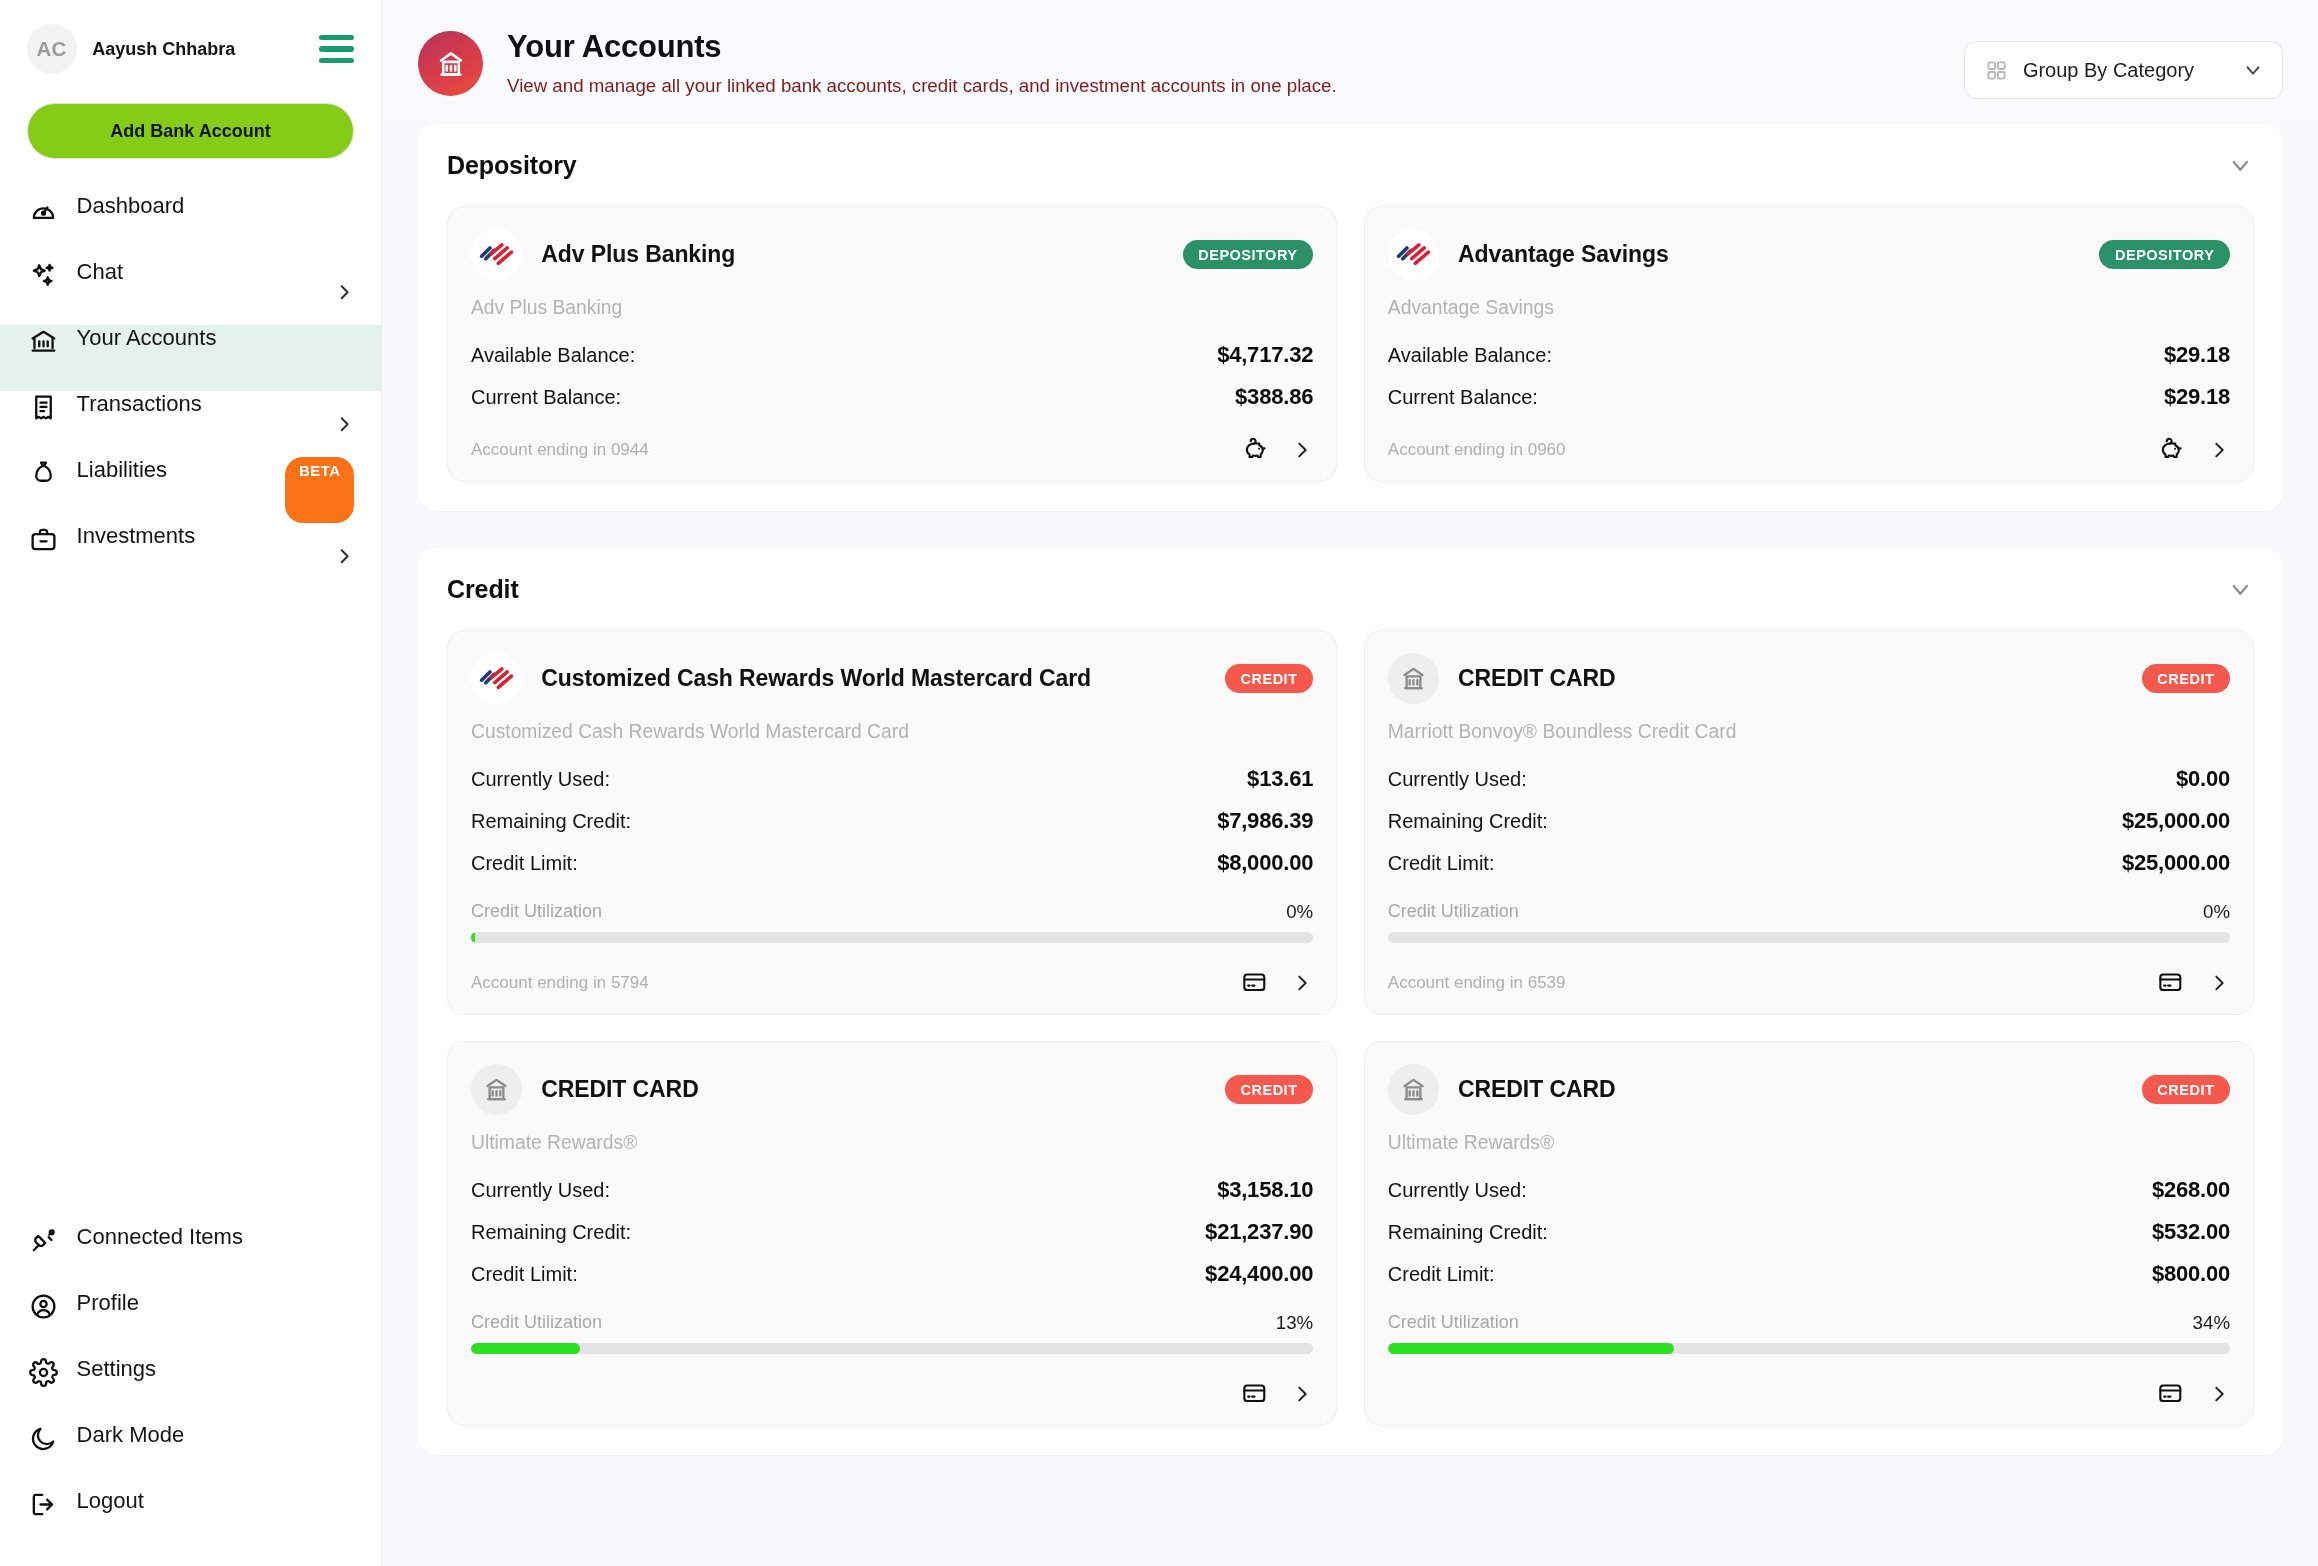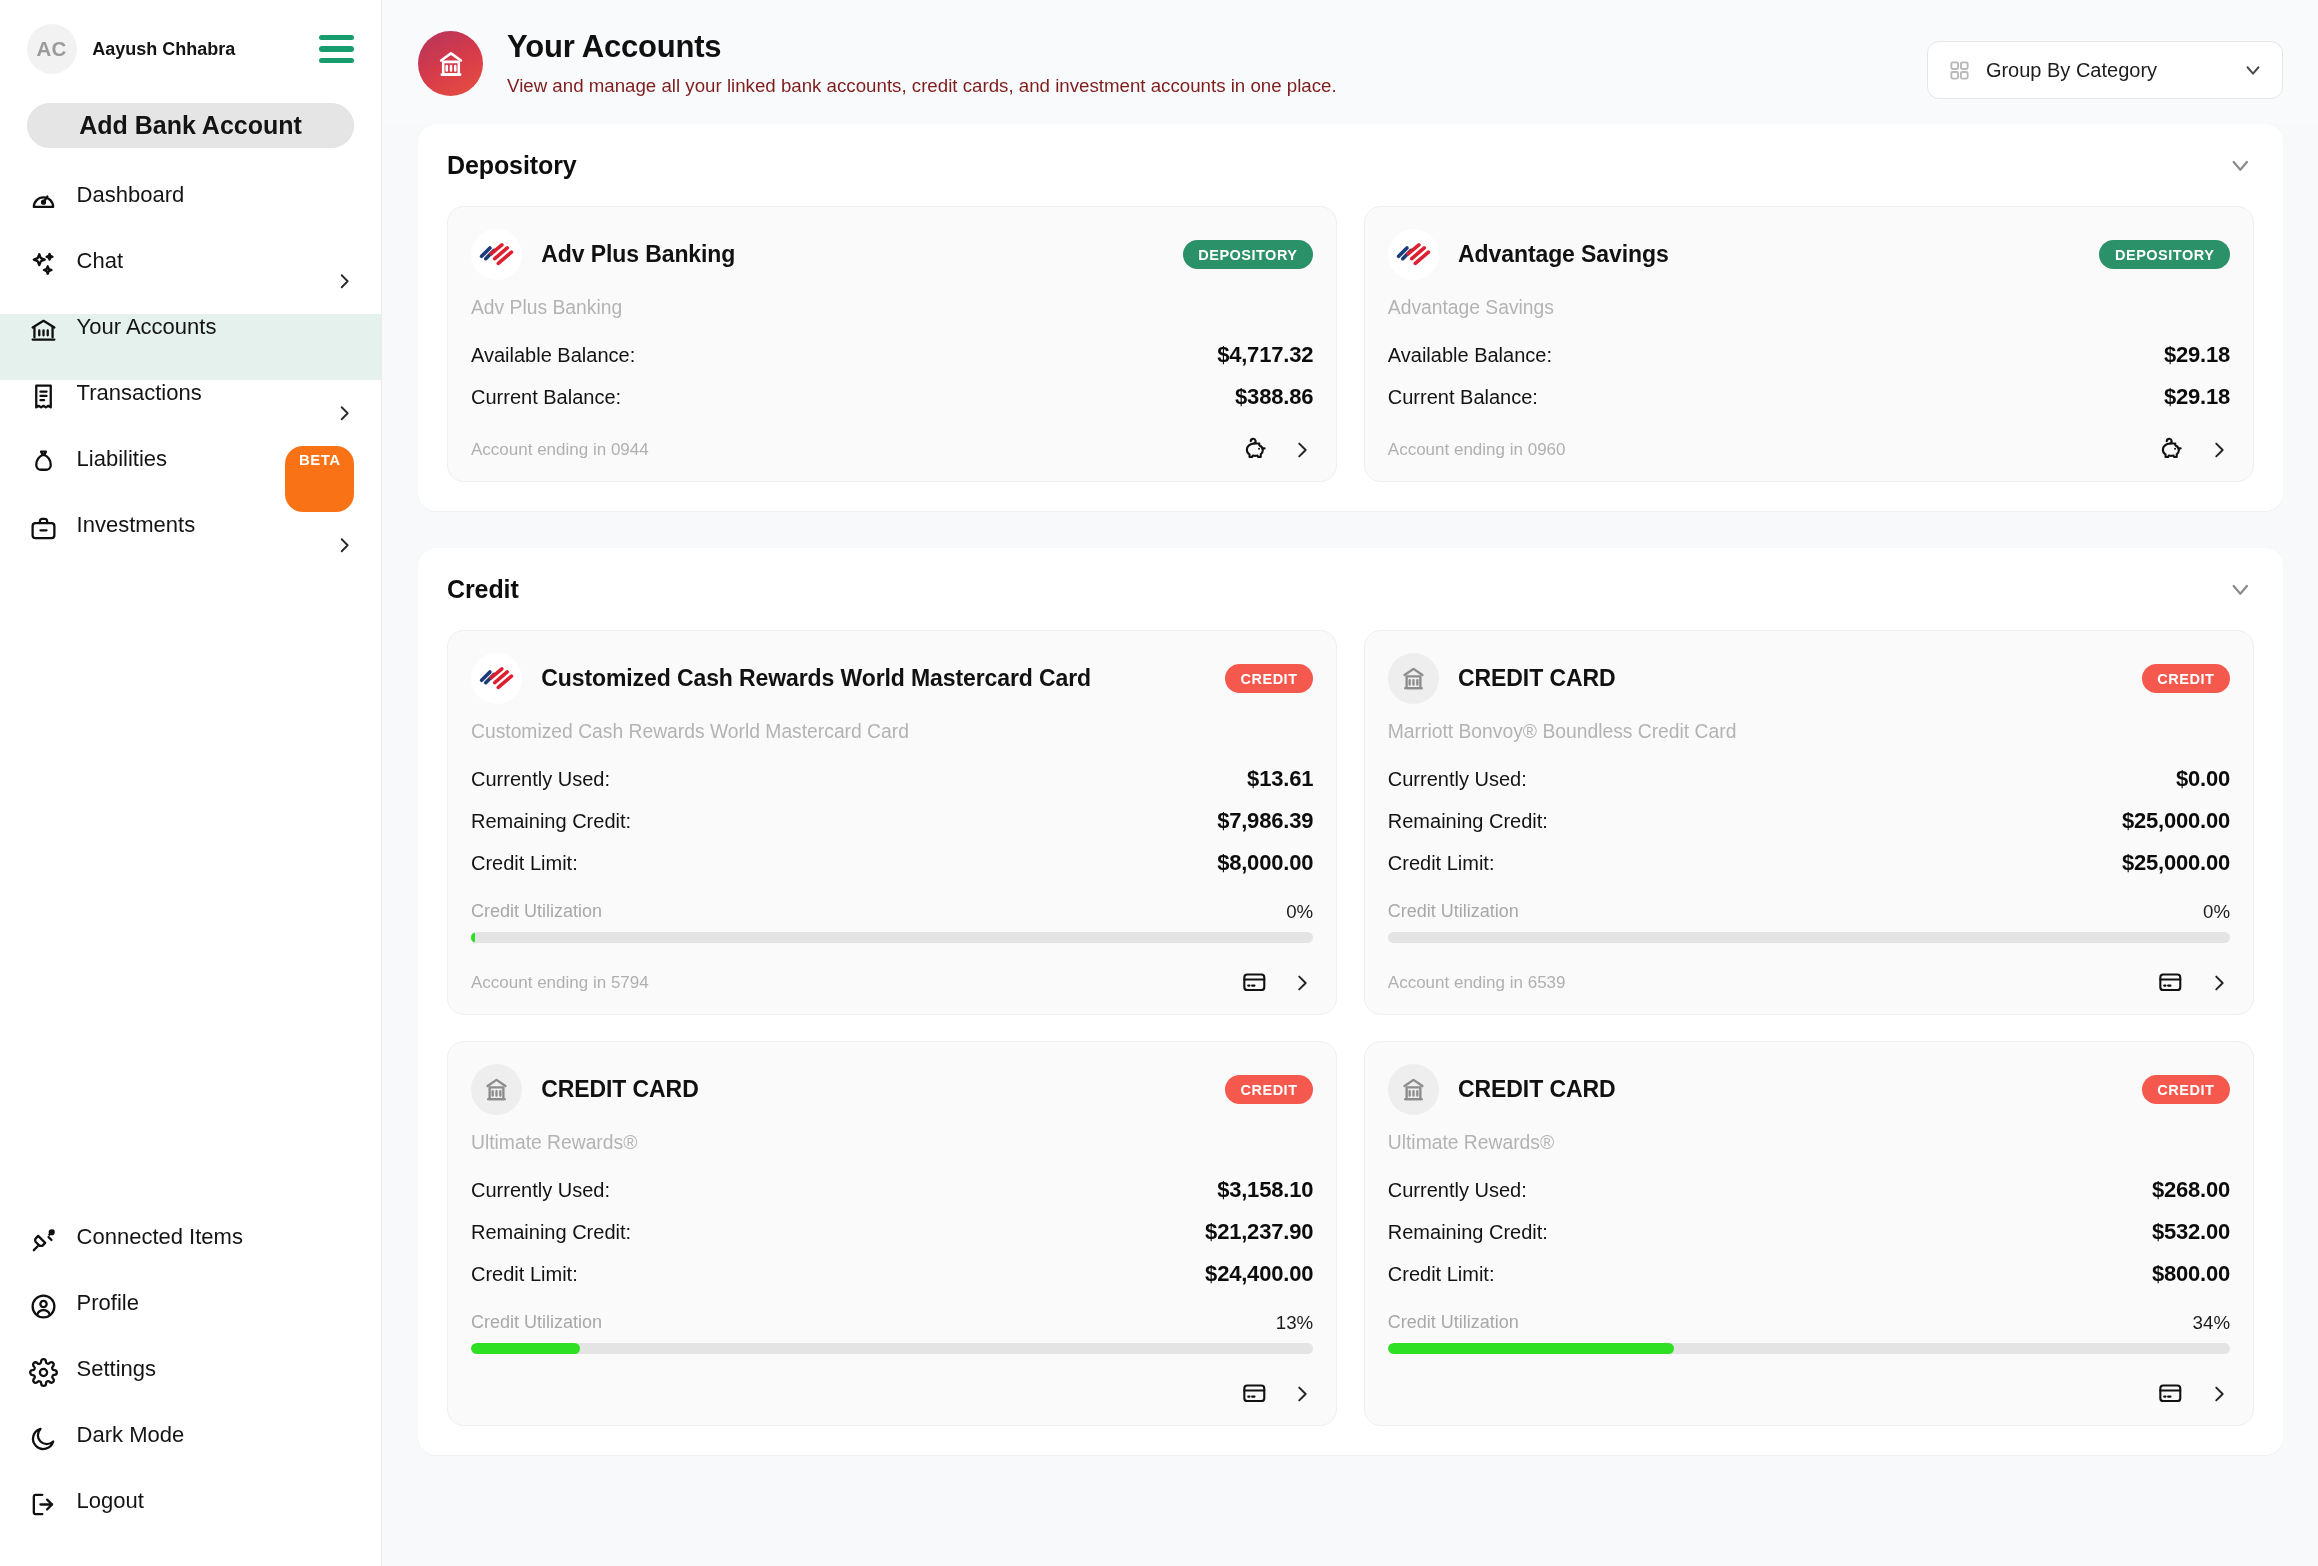--- a/index.html
+++ b/index.html
@@ -27,23 +27,23 @@
     font-size: 20.5px; font-weight: 700; letter-spacing: 0.3px;
     display: flex; align-items: center; justify-content: center;
     flex: 0 0 50px;
   }
   .sb-username { font-size: 18px; font-weight: 700; color: #141414; margin-left: 15.7px; white-space: nowrap; }
   .hamburger { margin-left: auto; width: 35px; height: 28px; display: flex; flex-direction: column; justify-content: space-between; cursor: pointer; }
   .hamburger i { display: block; height: 5.4px; border-radius: 3px; background: #179c6e; }
 
   .add-bank-btn {
     margin: 29px 26.6px 0 26.6px;
-    height: 45px; border: 1.2px solid #e3e3e3; border-radius: 29px;
-    background: #e5e5e5; color: #141414;
-    font-size: 25px; font-weight: 700;
+    height: 56px; border: 1.2px solid #e3e3e3; border-radius: 29px;
+    background: #84cc16; color: #141414;
+    font-size: 18px; font-weight: 700;
     display: flex; align-items: center; justify-content: center;
     cursor: pointer;
   }
 
   .nav { margin-top: 34px; }
   .nav-item {
     display: flex; 
     height: 66px; padding: 0 26.6px 0 26.6px;
     cursor: pointer; position: relative;
   }
@@ -78,21 +78,21 @@
     background: linear-gradient(150deg, #b4345c 0%, #d63b4a 50%, #e8503f 100%);
     display: flex; align-items: center; justify-content: center;
     flex: 0 0 65px; margin-top: 2.4px;
   }
   .page-icon svg { width: 34px; height: 34px; }
   .page-head-text { margin-left: 24px; }
   .page-title { font-size: 31px; font-weight: 700; color: #101010; line-height: 1.15; letter-spacing: -0.2px; }
   .page-sub { font-size: 18.7px; color: #7f1d1d; margin-top: 10.3px; }
   .group-select {
     margin-left: auto; margin-top: 12px;
-    width: 356px; height: 58px;
+    width: 319px; height: 58px;
     background: #fff; border: 1.2px solid #e6e6e6; border-radius: 12px;
     display: flex; align-items: center; padding: 0 18px;
     cursor: pointer;
   }
   .grid-icon { width: 26.6px; height: 26.6px; flex: 0 0 26.6px; display:flex; align-items:center; justify-content:center; }
   .grid-icon svg { width: 23px; height: 23px; }
   .group-select-label { font-size: 20px; color: #1d1d1d; margin-left: 13.3px; }
   .group-select-caret { margin-left: auto; color: #4a4a4a; display:flex; }
   .group-select-caret svg { width: 22px; height: 22px; }
 

